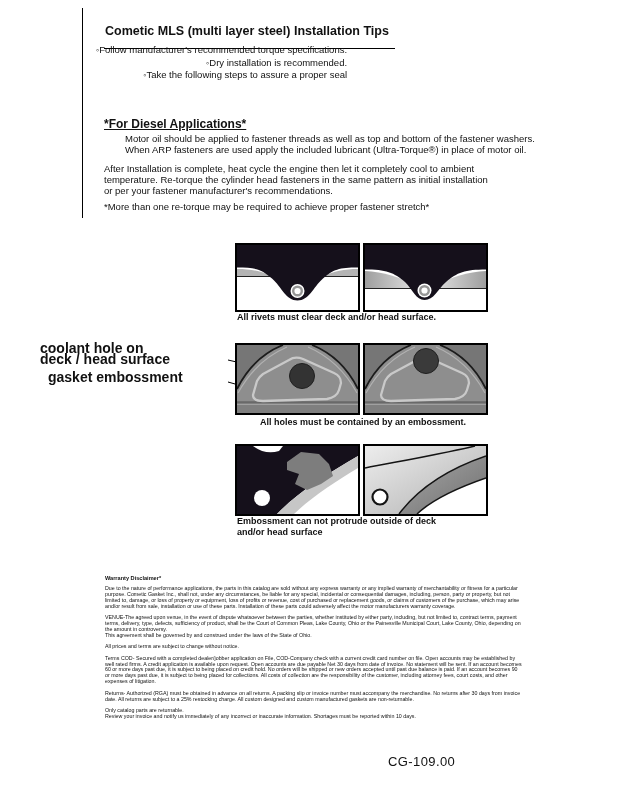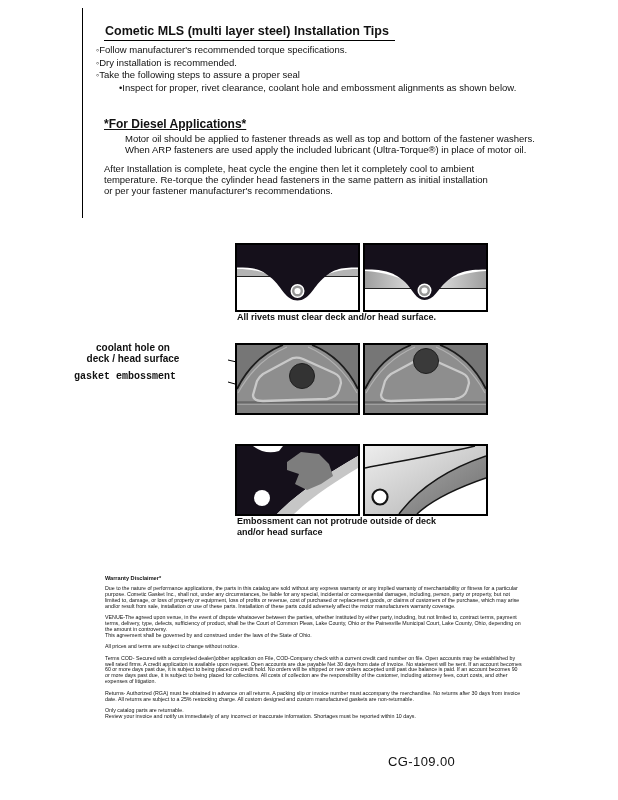--- a/index.html
+++ b/index.html
@@ -5,62 +5,62 @@
   html,body{margin:0;padding:0;background:#e9e9e9;}
   .page{
     position:relative;width:618px;height:800px;background:#ffffff;
     font-family:"Liberation Sans",sans-serif;color:#111;overflow:hidden;
     margin:0 auto;
   }
   .abs{position:absolute;}
   .left-rule{left:82px;top:8px;width:1px;height:210px;background:#000;}
   .title{
     left:104px;top:24px;font-size:12.5px;font-weight:bold;
-    border-bottom:1.5px solid #000;padding:0 6px 2px 1px;white-space:nowrap;
+    border-bottom:1.5px solid #000;padding:0 6px 10px 1px;white-space:nowrap;
   }
   .bullets{left:96px;top:44px;font-size:9.5px;line-height:12.6px;}
-  .bullets .b{white-space:nowrap;}
+  .bullets .b{white-space:nowrap;text-align:right;}
   .bullets .b::before{content:"\25E6 ";font-size:9px;}
   .bullets .sb{white-space:nowrap;margin-left:23px;}
   .bullets .sb::before{content:"\2022 ";}
   .diesel-h{left:104px;top:117px;font-size:12px;font-weight:bold;white-space:nowrap;text-decoration:underline;}
   .para{left:104px;font-size:9.5px;line-height:10.8px;white-space:pre-line;width:500px;}
   .p1{top:134px;margin-left:21px;} .p2{top:164px;} .p3{top:202px;white-space:nowrap;}
   .diag-label{width:125px;text-align:center;font-size:12px;font-weight:bold;white-space:nowrap;margin-top:47px;}
   .dbox{display:block;border:2px solid #000;background:#fff;}
   .cap{font-size:9px;font-weight:bold;line-height:11px;white-space:pre-line;}
   .cap-center{width:252px;text-align:center;}
-  .annot{font-size:10px;font-weight:bold;line-height:10.5px;text-align:center;width:186px;white-space:pre-line;}
+  .annot{font-size:14px;font-weight:bold;line-height:10.5px;text-align:left;width:186px;white-space:pre-line;}
   .warranty{left:105px;top:575px;width:418px;}
   .warranty h4{margin:0 0 5px 0;font-size:5.6px;font-weight:bold;}
   .warranty p{margin:0 0 5.5px 0;font-size:5.3px;line-height:5.9px;white-space:pre-line;}
   .footer-code{left:388px;top:754px;font-size:13px;letter-spacing:0.4px;white-space:nowrap;}
 </style>
 </head>
 <body>
 
 <div class="page">
 
   <div class="abs left-rule"></div>
 
   <div class="abs title">Cometic MLS (multi layer steel) Installation Tips</div>
 
   <div class="abs bullets">
     <div class="b">Follow manufacturer's recommended torque specifications.</div>
     <div class="b">Dry installation is recommended.</div>
     <div class="b">Take the following steps to assure a proper seal</div>
-    <div class="sb">Inspect for proper, rivet clearance, coolant hole and embossment alignments as shown below.</div>
   </div>
 
   <div class="abs diesel-h">*For Diesel Applications*</div>
   <div class="abs para p1">Motor oil should be applied to fastener threads as well as top and bottom of the fastener washers.
 When ARP fasteners are used apply the included lubricant (Ultra-Torque®) in place of motor oil.</div>
   <div class="abs para p2">After Installation is complete, heat cycle the engine then let it completely cool to ambient
 temperature. Re-torque the cylinder head fasteners in the same pattern as initial installation
 or per your fastener manufacturer's recommendations.</div>
+  <div class="abs para p3">*More than one re-torque may be required to achieve proper fastener stretch*</div>
 
   <div class="abs diag-label" style="left:235px;top:228px;">RIGHT</div>
   <div class="abs diag-label" style="left:363px;top:228px;">WRONG</div>
 
   <svg class="abs dbox" style="left:235px;top:243px;" width="121" height="65" viewBox="0 0 121 65">
     <rect width="121" height="65" fill="#fff"></rect>
     <path d="M0,24 C14,24 24,26 35,31.5 L0,31.5 Z" fill="#b4b4b4"></path>
     <path d="M121,24 C107,24 97,26 86,31.5 L121,31.5 Z" fill="#b4b4b4"></path>
     <line x1="0" y1="31.5" x2="121" y2="31.5" stroke="#222" stroke-width="1.2"></line>
     <path d="M0,0 H121 V22.5 C102,22.5 96,24.5 86,33.5 C76,42.5 72,55.5 60.5,55.5 C49,55.5 45,42.5 35,33.5 C25,24.5 19,22.5 0,22.5 Z" fill="#15101b"></path>
@@ -88,21 +88,21 @@
     <circle cx="59.5" cy="45.5" r="4.3" fill="#fff" stroke="#969696" stroke-width="2.4"></circle>
   </svg>
 
   <div class="abs cap" style="left:237px;top:312px;">All rivets must clear deck and/or head surface.</div>
 
   <div class="abs diag-label" style="left:235px;top:328px;">RIGHT</div>
   <div class="abs diag-label" style="left:363px;top:328px;">WRONG</div>
 
   <div class="abs annot" style="left:40px;top:343px;">coolant hole on
 deck / head surface</div>
-  <div class="abs annot" style="left:32px;top:372px;font-family:Liberation Mono, monospace;">gasket embossment</div>
+  <div class="abs annot" style="left:48px;top:372px;">gasket embossment</div>
 
   <svg class="abs" style="left:222px;top:353px;" width="80" height="45" viewBox="0 0 80 45">
     <line x1="6" y1="7" x2="66" y2="21" stroke="#000" stroke-width="1"></line>
     <line x1="6" y1="29" x2="38" y2="38" stroke="#000" stroke-width="1"></line>
   </svg>
 
   <svg class="abs dbox" style="left:235px;top:343px;" width="121" height="68" viewBox="0 0 121 68">
     <rect width="121" height="68" fill="#8e8e8e"></rect>
     <rect y="57" width="121" height="11" fill="#7f7f7f"></rect>
     <line x1="0" y1="57" x2="121" y2="57" stroke="#555" stroke-width="1"></line>
@@ -125,20 +125,21 @@
     <path d="M0,44 C10,24 26,8 46,0 L0,0 Z" fill="#767676"></path>
     <path d="M0,44 C10,24 26,8 46,0" fill="none" stroke="#1c1c1c" stroke-width="1.8"></path>
     <path d="M1,48 C12,28 29,11 50,2" fill="none" stroke="#b2b2b2" stroke-width="1.1"></path>
     <path d="M121,44 C111,24 95,8 75,0 L121,0 Z" fill="#767676"></path>
     <path d="M121,44 C111,24 95,8 75,0" fill="none" stroke="#1c1c1c" stroke-width="1.8"></path>
     <path d="M120,48 C109,28 92,11 71,2" fill="none" stroke="#b2b2b2" stroke-width="1.1"></path>
     <path d="M16,50 L20,36 Q22,32 26,29 L52,15 Q58,11 66,14 L97,28 Q104,31 104,38 L102,45 Q100,52 90,54 L26,56 Q16,56 16,50 Z" fill="none" stroke="#c9c9c9" stroke-width="2.3" stroke-linejoin="round"></path>
     <circle cx="61" cy="16" r="12.5" fill="#3a3a3a" stroke="#1f1f1f" stroke-width="1"></circle>
   </svg>
 
+  <div class="abs cap cap-center" style="left:237px;top:417px;">All holes must be contained by an embossment.</div>
 
   <div class="abs diag-label" style="left:235px;top:429px;">RIGHT</div>
   <div class="abs diag-label" style="left:363px;top:429px;">WRONG</div>
 
   <svg class="abs dbox" style="left:235px;top:444px;" width="121" height="68" viewBox="0 0 121 68">
     <rect width="121" height="68" fill="#fff"></rect>
     <path d="M0,0 H121 V10 C92,27 62,45 40,68 L0,68 Z" fill="#15101b"></path>
     <path d="M16,0 Q28,9 42,5 L46,0 Z" fill="#fff"></path>
     <path d="M40,68 C62,45 92,27 121,10 L121,22 C98,36 76,50 57,68 Z" fill="#c6c6c6"></path>
     <path d="M50,16 L64,6 L82,8 L92,18 L96,30 L84,38 L70,44 L58,38 L62,28 L50,24 Z" fill="#7d7d7d"></path>

